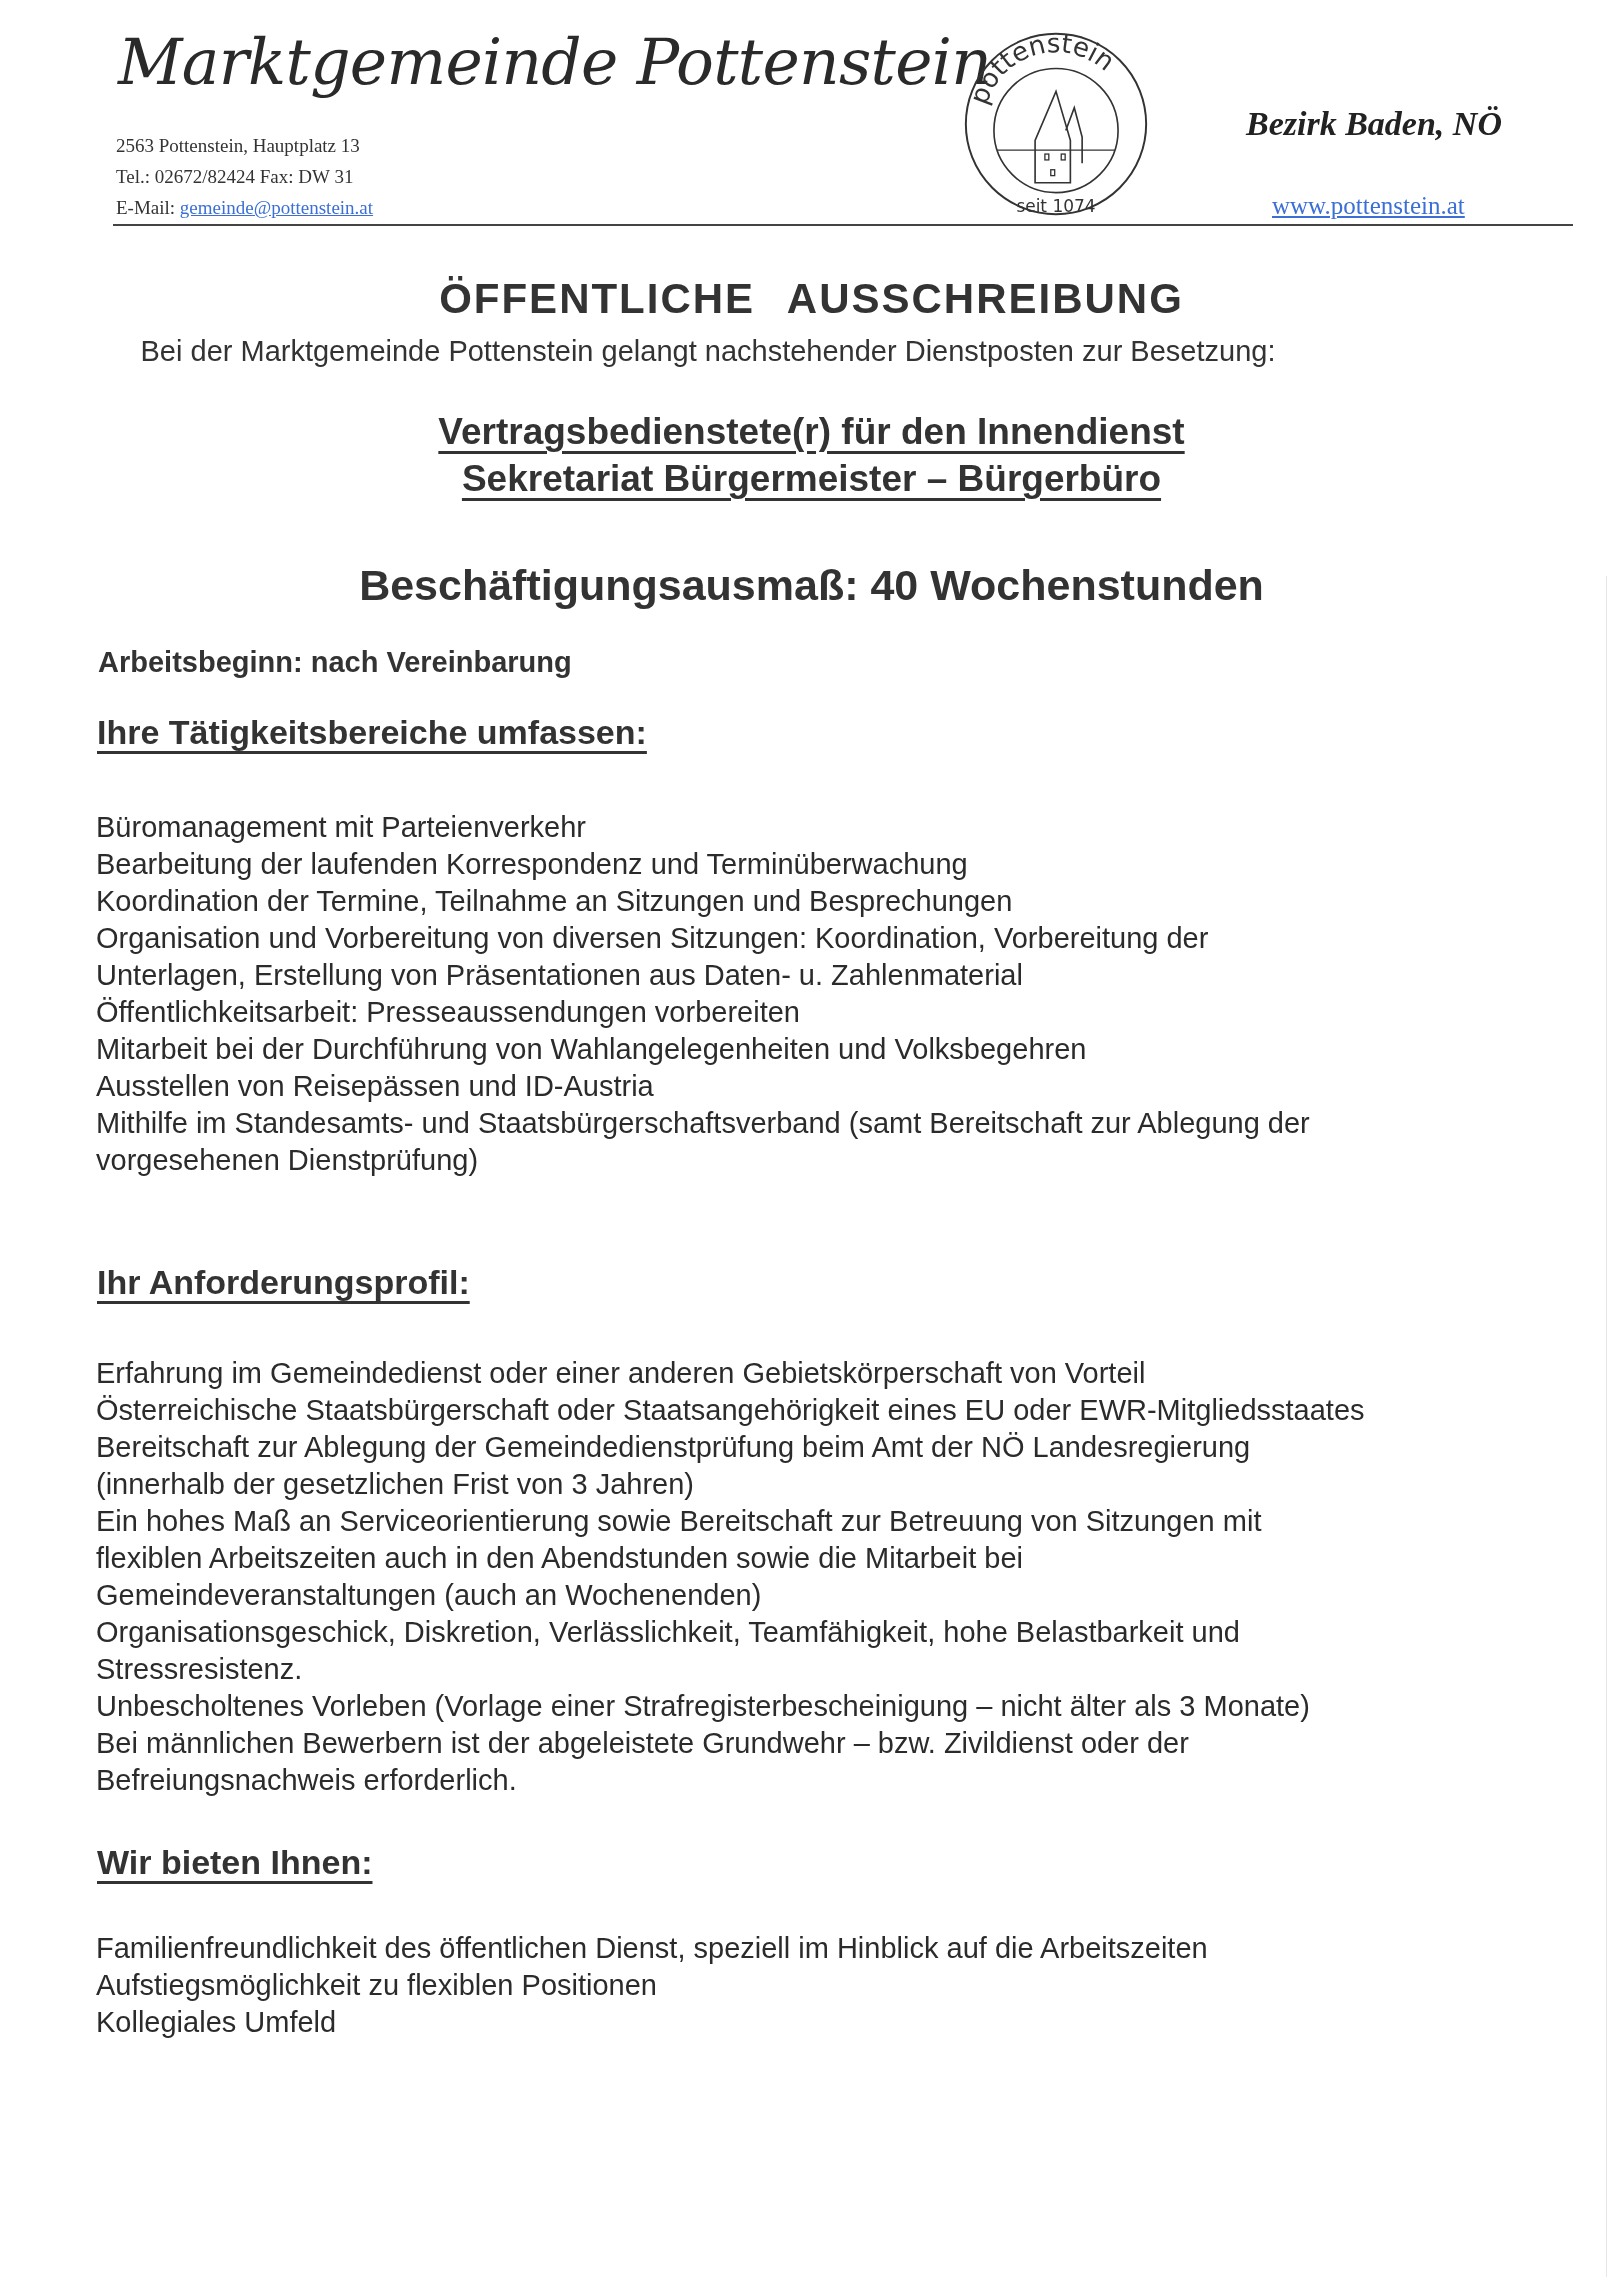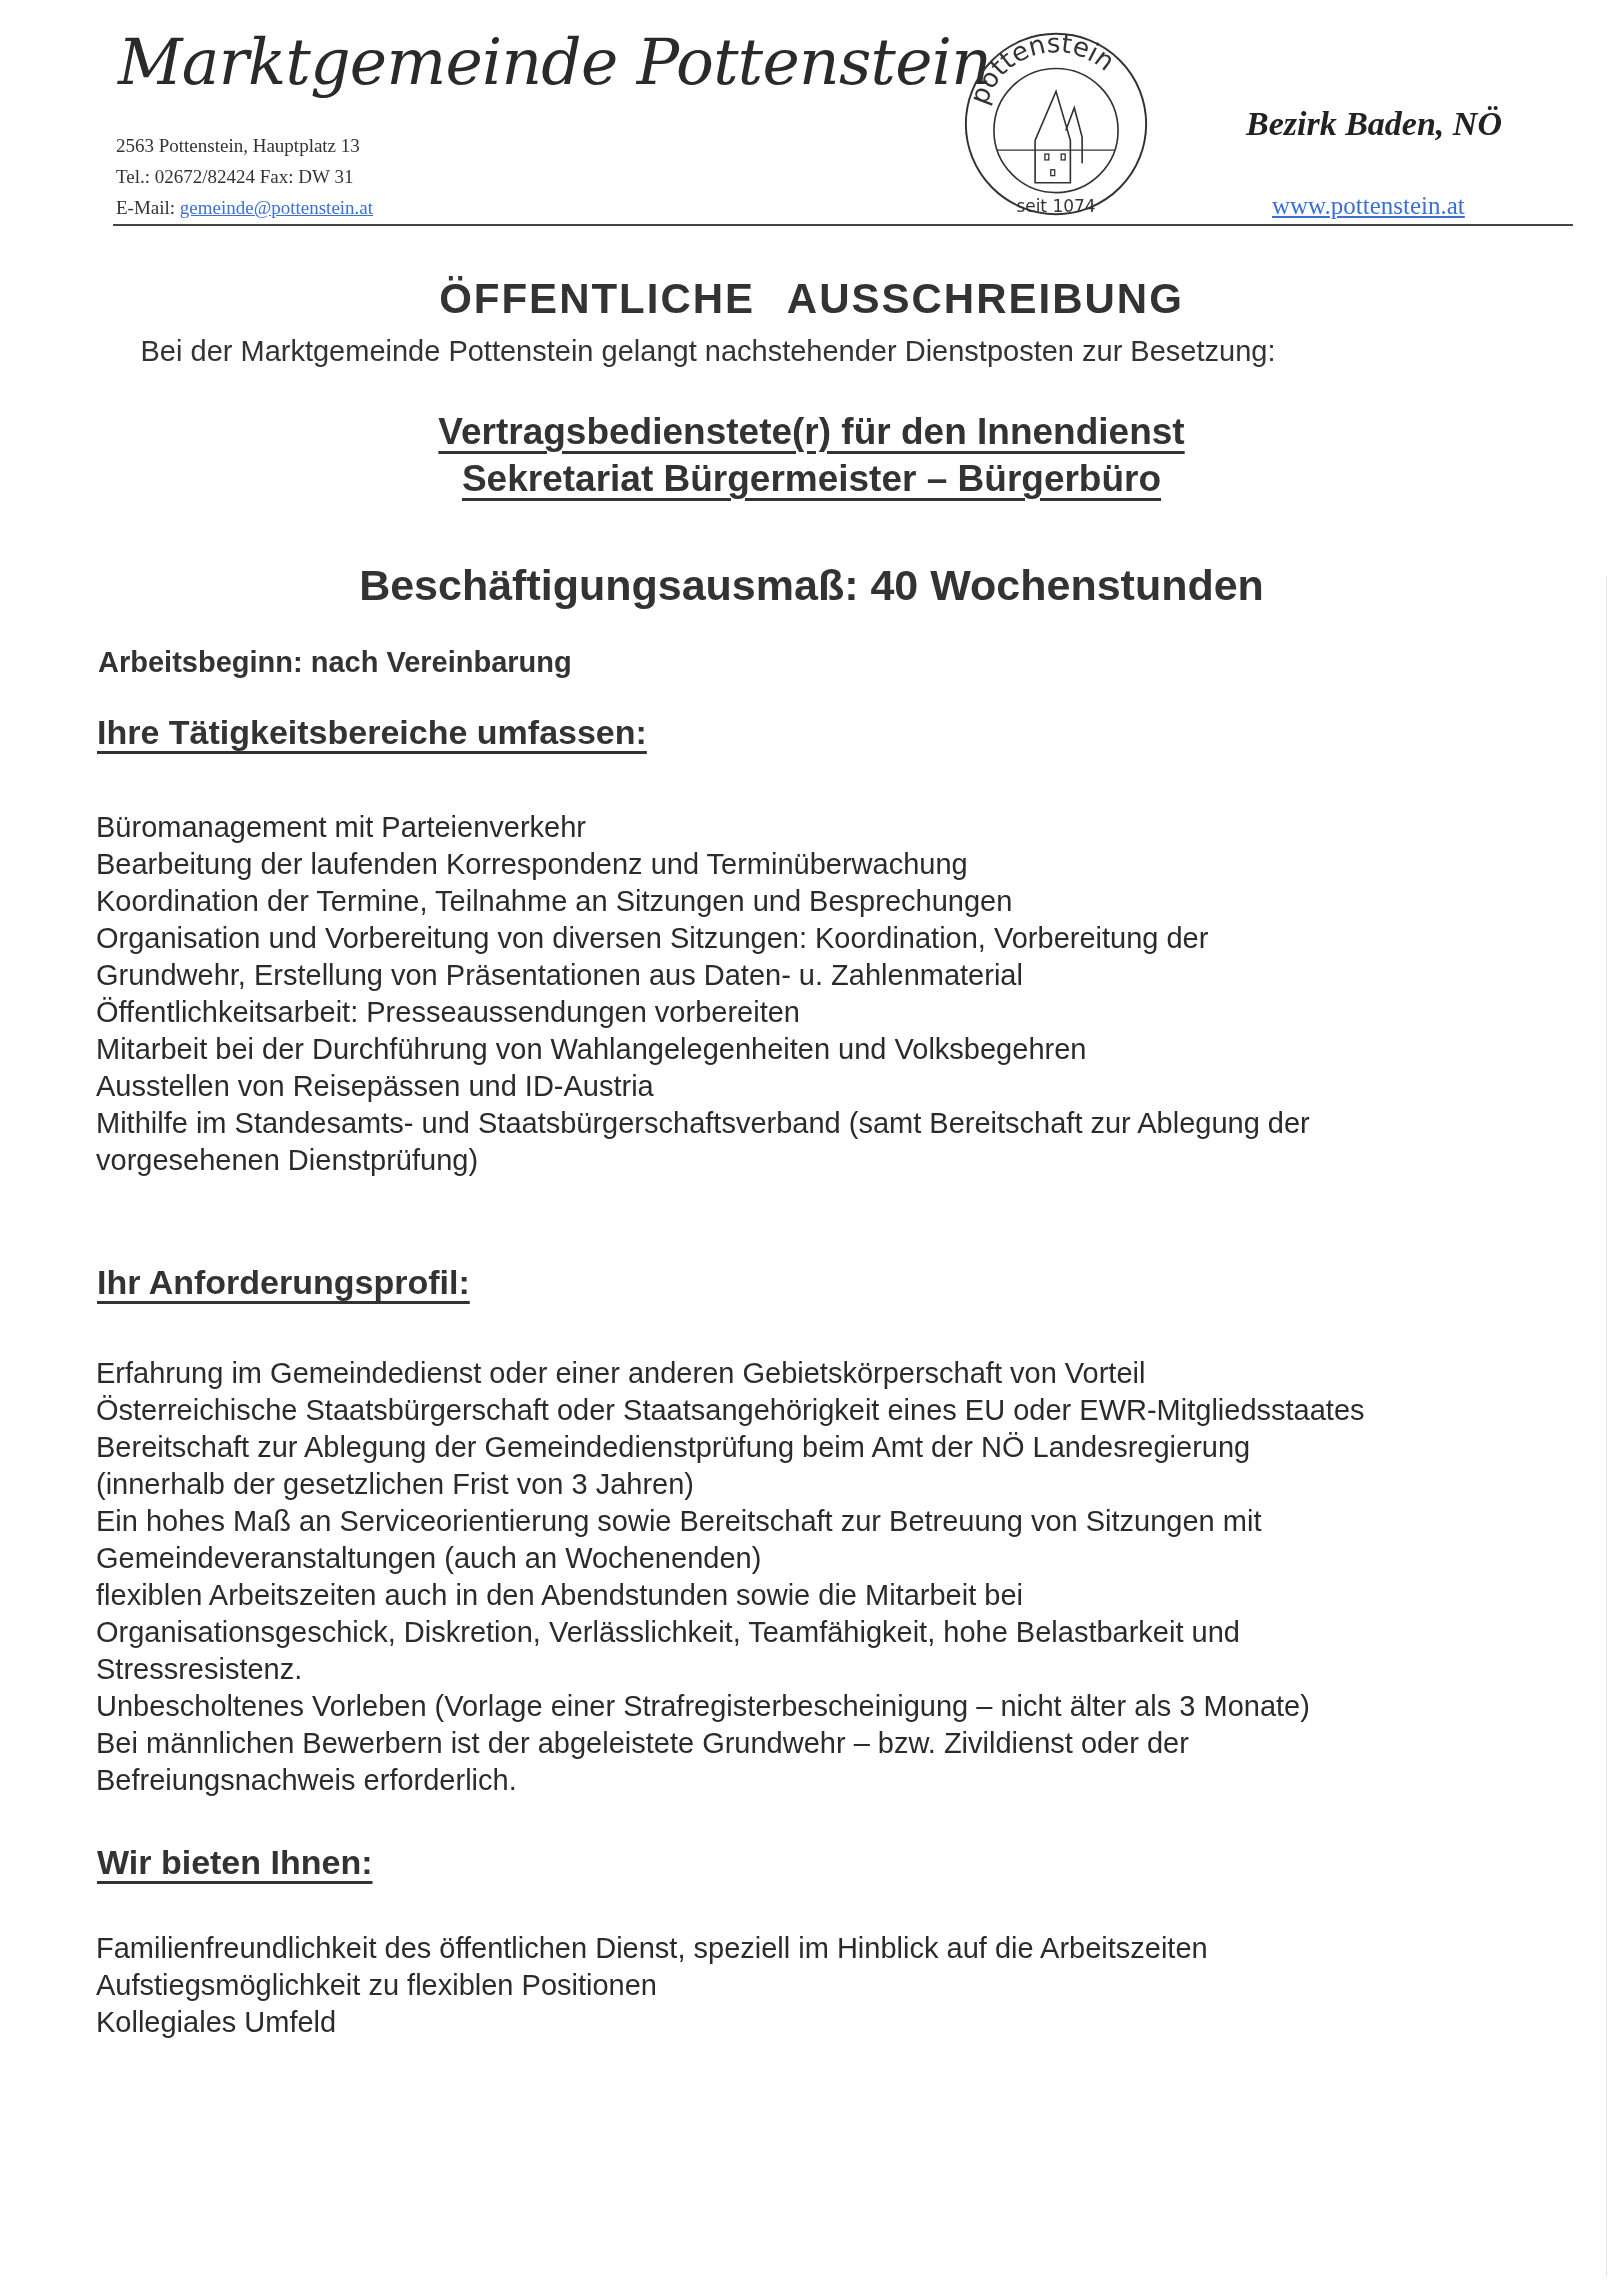--- a/index.html
+++ b/index.html
@@ -72,37 +72,37 @@
   <div class="pos-title pt2 sans"><span>Sekretariat Bürgermeister – Bürgerbüro</span></div>
   <div class="hours sans">Beschäftigungsausmaß: 40 Wochenstunden</div>
   <div class="start sans">Arbeitsbeginn: nach Vereinbarung</div>
 
   <div class="section-head sans" style="top:713px;">Ihre Tätigkeitsbereiche umfassen:</div>
   <ul class="list sans" style="top:809px;">
     <li>Büromanagement mit Parteienverkehr</li>
     <li>Bearbeitung der laufenden Korrespondenz und Terminüberwachung</li>
     <li>Koordination der Termine, Teilnahme an Sitzungen und Besprechungen</li>
     <li>Organisation und Vorbereitung von diversen Sitzungen: Koordination, Vorbereitung der</li>
-    <li>Grundwehr, Erstellung von Präsentationen aus Daten- u. Zahlenmaterial</li>
+    <li>Unterlagen, Erstellung von Präsentationen aus Daten- u. Zahlenmaterial</li>
     <li>Öffentlichkeitsarbeit: Presseaussendungen vorbereiten</li>
     <li>Mitarbeit bei der Durchführung von Wahlangelegenheiten und Volksbegehren</li>
     <li>Ausstellen von Reisepässen und ID-Austria</li>
     <li>Mithilfe im Standesamts- und Staatsbürgerschaftsverband (samt Bereitschaft zur Ablegung der</li>
     <li>vorgesehenen Dienstprüfung)</li>
   </ul>
 
   <div class="section-head sans" style="top:1263px;">Ihr Anforderungsprofil:</div>
   <ul class="list sans" style="top:1355px;">
     <li>Erfahrung im Gemeindedienst oder einer anderen Gebietskörperschaft von Vorteil</li>
     <li>Österreichische Staatsbürgerschaft oder Staatsangehörigkeit eines EU oder EWR-Mitgliedsstaates</li>
     <li>Bereitschaft zur Ablegung der Gemeindedienstprüfung beim Amt der NÖ Landesregierung</li>
     <li>(innerhalb der gesetzlichen Frist von 3 Jahren)</li>
     <li>Ein hohes Maß an Serviceorientierung sowie Bereitschaft zur Betreuung von Sitzungen mit</li>
+    <li>flexiblen Arbeitszeiten auch in den Abendstunden sowie die Mitarbeit bei</li>
     <li>Gemeindeveranstaltungen (auch an Wochenenden)</li>
-    <li>flexiblen Arbeitszeiten auch in den Abendstunden sowie die Mitarbeit bei</li>
     <li>Organisationsgeschick, Diskretion, Verlässlichkeit, Teamfähigkeit, hohe Belastbarkeit und</li>
     <li>Stressresistenz.</li>
     <li>Unbescholtenes Vorleben (Vorlage einer Strafregisterbescheinigung – nicht älter als 3 Monate)</li>
     <li>Bei männlichen Bewerbern ist der abgeleistete Grundwehr – bzw. Zivildienst oder der</li>
     <li>Befreiungsnachweis erforderlich.</li>
   </ul>
 
   <div class="section-head sans" style="top:1843px;">Wir bieten Ihnen:</div>
   <ul class="list sans" style="top:1930px;">
     <li>Familienfreundlichkeit des öffentlichen Dienst, speziell im Hinblick auf die Arbeitszeiten</li>

